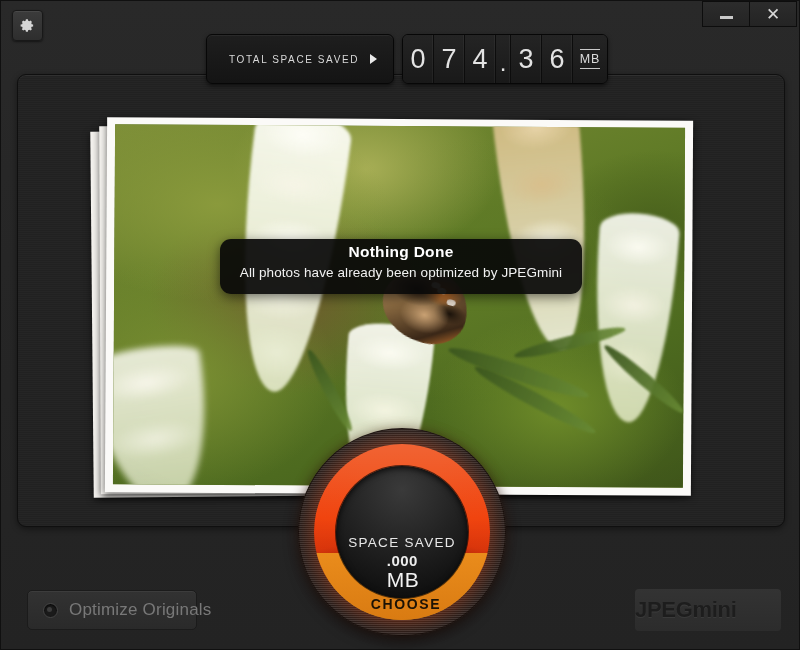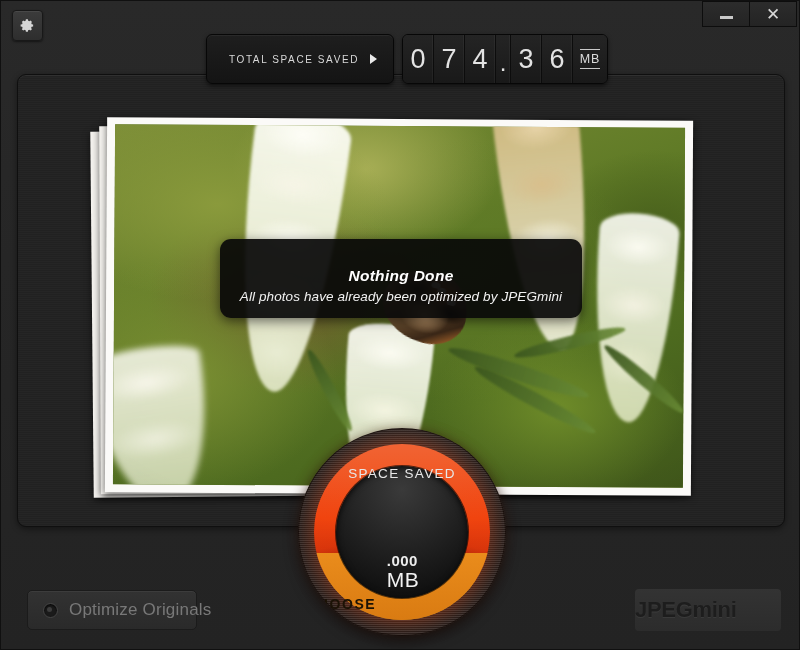--- a/index.html
+++ b/index.html
@@ -316,28 +316,27 @@
     position:absolute; inset:0;
     background: radial-gradient(ellipse 120% 120% at 50% 45%, rgba(0,0,0,0) 55%, rgba(0,0,0,.18) 100%);
   }
 
   
   .toast {
     position: absolute;
     left: 219px;
     top: 238px;
     width: 362px;
-    padding: 28px 16px 14px;
+    padding: 4px 16px 14px;
     box-sizing: border-box;
     background: rgba(9,9,9,0.93);
     border-radius: 11px;
     text-align: center;
     box-shadow: 0 3px 12px rgba(0,0,0,.55);
     z-index: 8;
-    font-style: italic;
   }
   .toast .t1 {
     color: #ffffff;
     font-size: 15.5px;
     font-weight: bold;
     letter-spacing: .3px;
     margin-bottom: 4px;
   }
   .toast .t2 {
     color: #f1f1f1;
@@ -395,21 +394,21 @@
   .g-face {
     position: absolute;
     left: 38px; top: 38px; right: 38px; bottom: 38px;
     border-radius: 50%;
     background:
       radial-gradient(circle at 50% 18%, #3a3a3a 0%, #242424 42%, #121212 78%, #0a0a0a 100%);
     box-shadow: inset 0 2px 6px rgba(0,0,0,.8), 0 0 0 1px rgba(0,0,0,.65);
     display: flex;
     flex-direction: column;
     align-items: center;
-    justify-content: space-between;
+    justify-content: flex-end;
     padding-bottom: 8px;
     box-sizing: border-box;
   }
   .g-face .ttl {
     color: #e7e7e7;
     font-size: 13.5px;
     letter-spacing: 1.3px;
     margin-bottom: 1px;
     font-weight: 400;
   }
@@ -467,20 +466,21 @@
     left: 38px; right: 38px;
     bottom: 38px;
     height: 132px;
     border-radius: 50%;
     background: radial-gradient(circle at 50% 18%, #2e2e2e 0%, #1b1b1b 50%, #0b0b0b 100%);
   }
   .g-choose .lbl {
     position: absolute;
     left: 8px; right: 0;
     bottom: 24px;
+    text-align: center;
     color: #1b1205;
     font-size: 14px;
     font-weight: bold;
     letter-spacing: 1.6px;
   }
 
   
   .optimize-btn {
     position: absolute;
     left: 26px;

